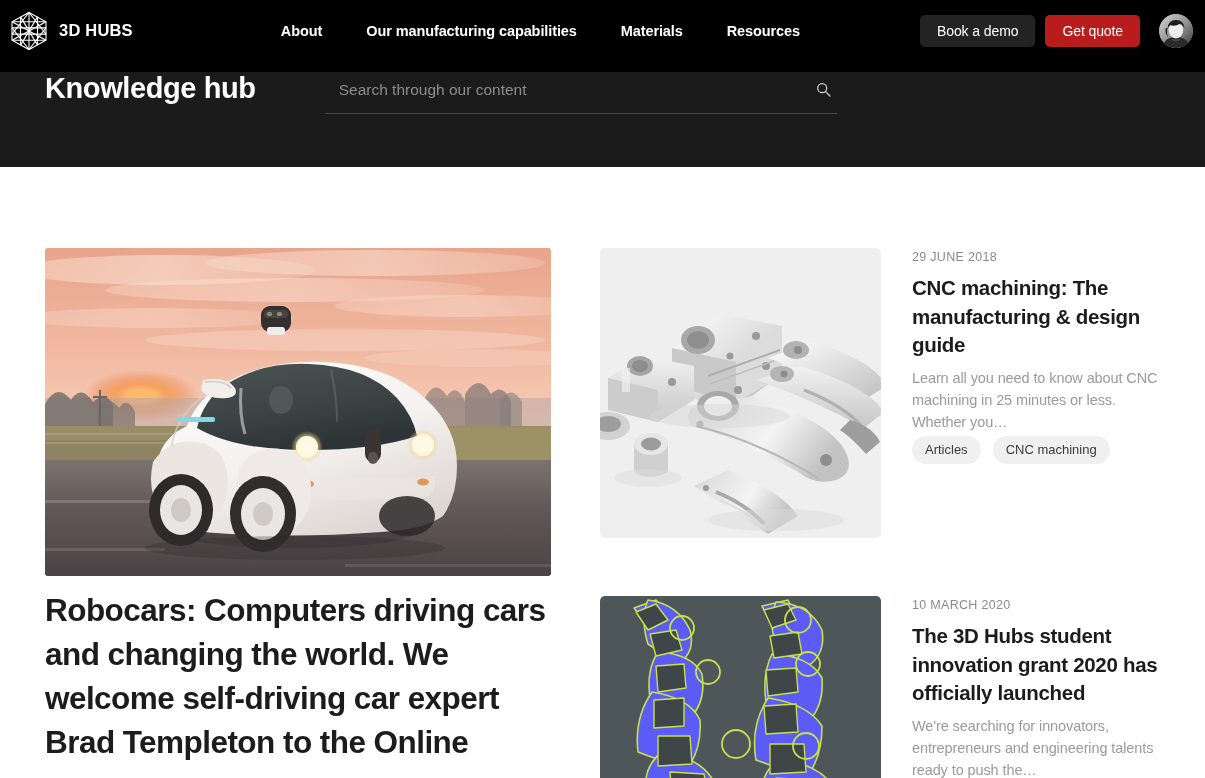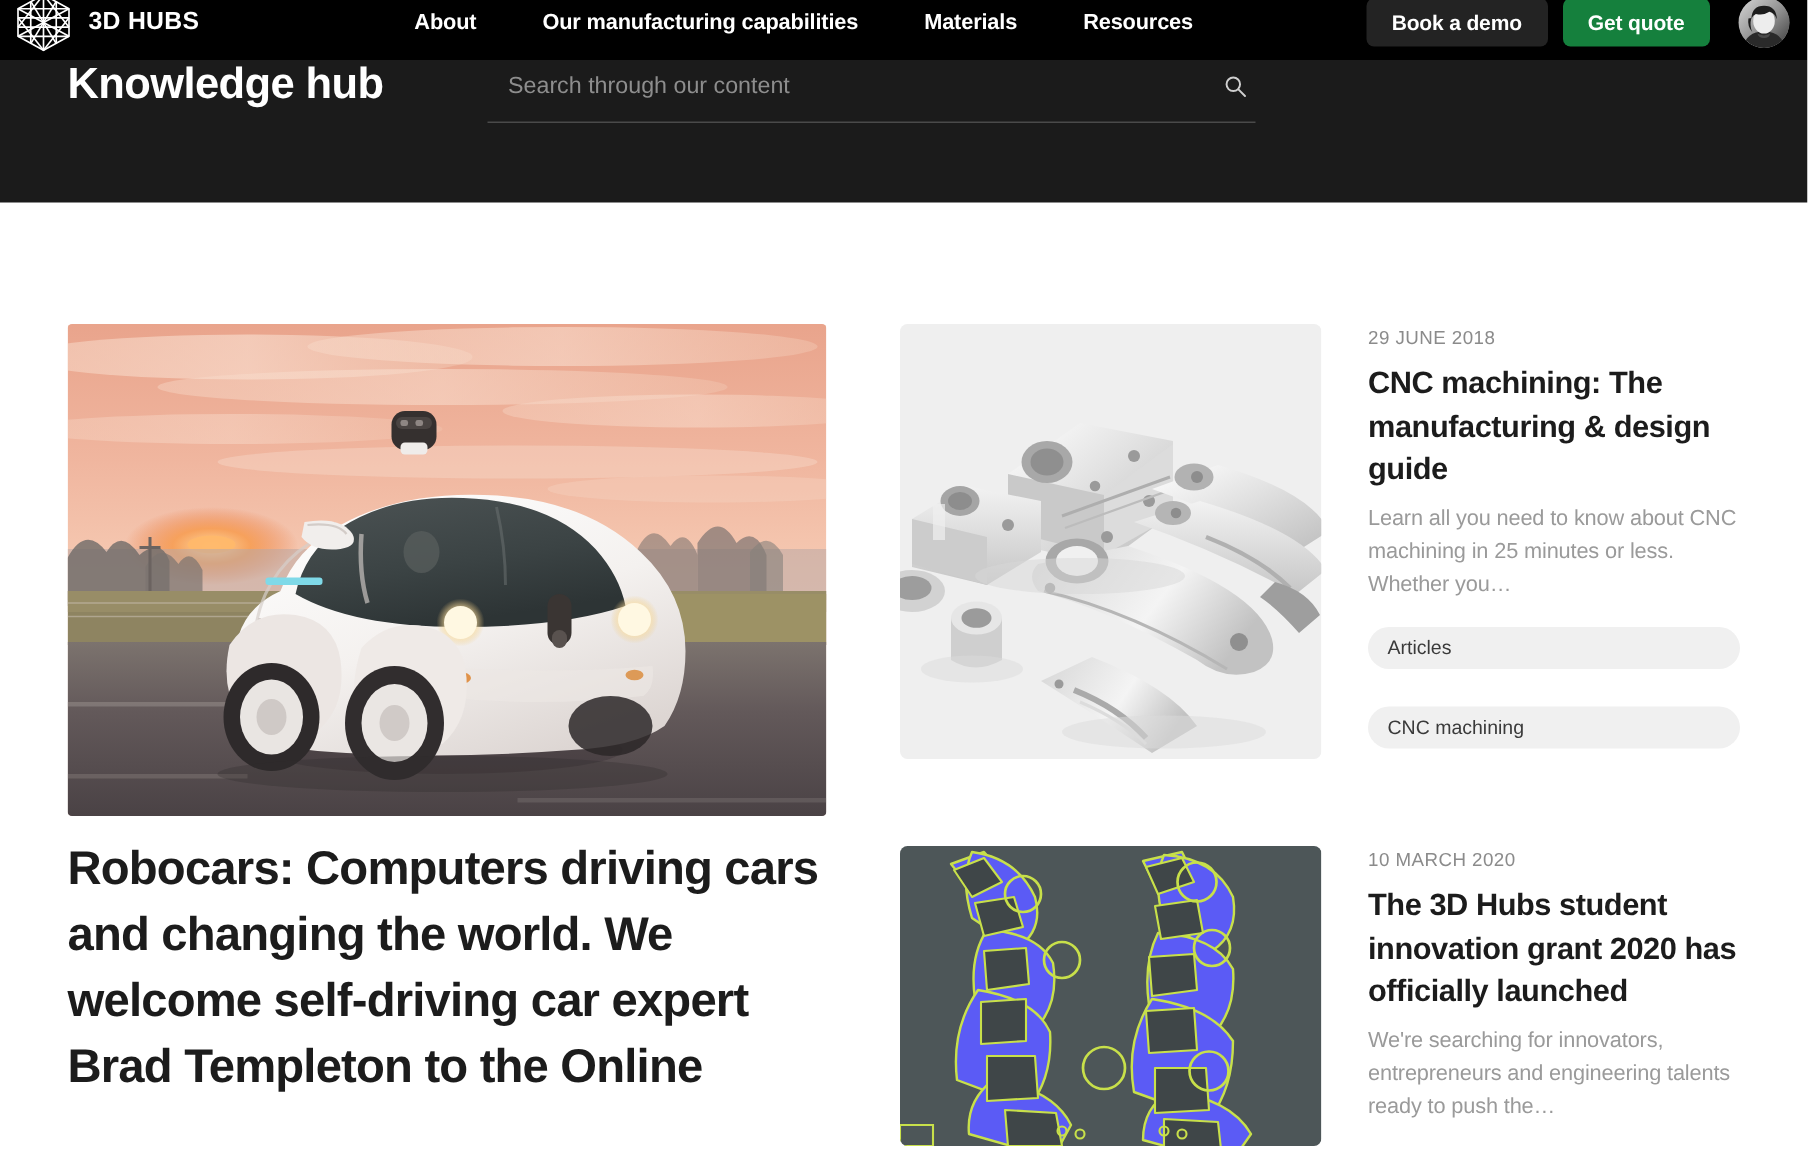--- a/index.html
+++ b/index.html
@@ -10,21 +10,21 @@
     height: 778px;
     overflow: hidden;
     background: #ffffff;
     font-family: "Liberation Sans", sans-serif;
     -webkit-font-smoothing: antialiased;
   }
 
   
   .topnav {
     position: relative;
-    height: 40px;
+    height: 72px;
     background: #000000;
     display: flex;
     align-items: center;
     padding: 0 12px 11px 10px;
   }
 
   .brand {
     display: flex;
     align-items: center;
     gap: 11px;
@@ -62,30 +62,30 @@
     display: flex;
     align-items: center;
     gap: 10px;
     flex: 0 0 auto;
   }
   .btn {
     border: none;
     border-radius: 5px;
     font-family: "Liberation Sans", sans-serif;
     font-size: 14px;
-    font-weight: bold;
+    font-weight: normal;
     color: #ffffff;
     cursor: pointer;
     height: 32px;
     padding: 0 17px;
     white-space: nowrap;
     letter-spacing: -0.1px;
   }
   .btn-demo { background: #232323; }
-  .btn-quote { background: #15803d; }
+  .btn-quote { background: #b91c1c; }
 
   .avatar {
     width: 34px; height: 34px;
     border-radius: 50%;
     overflow: hidden;
     cursor: pointer;
     margin-left: 9px;
     flex: 0 0 auto;
     background: #8a8a8a;
     position: relative;
@@ -193,21 +193,21 @@
     color: #1c1c1c;
     letter-spacing: -0.3px;
   }
   .side-excerpt {
     margin-top: 7px;
     font-size: 14.5px;
     line-height: 22px;
     color: #9a9a9a;
     letter-spacing: -0.1px;
   }
-  .tags { margin-top: 17px; display: flex; gap: 25px; flex-wrap: wrap; flex-direction: column; }
+  .tags { margin-top: 3px; display: flex; gap: 12px; flex-wrap: wrap; }
   .tag {
     background: #f0f0f0;
     color: #3a3a3a;
     border-radius: 14px;
     font-size: 13px;
     padding: 6px 13px 7px 13px;
     white-space: nowrap;
     cursor: pointer;
   }
 </style>

